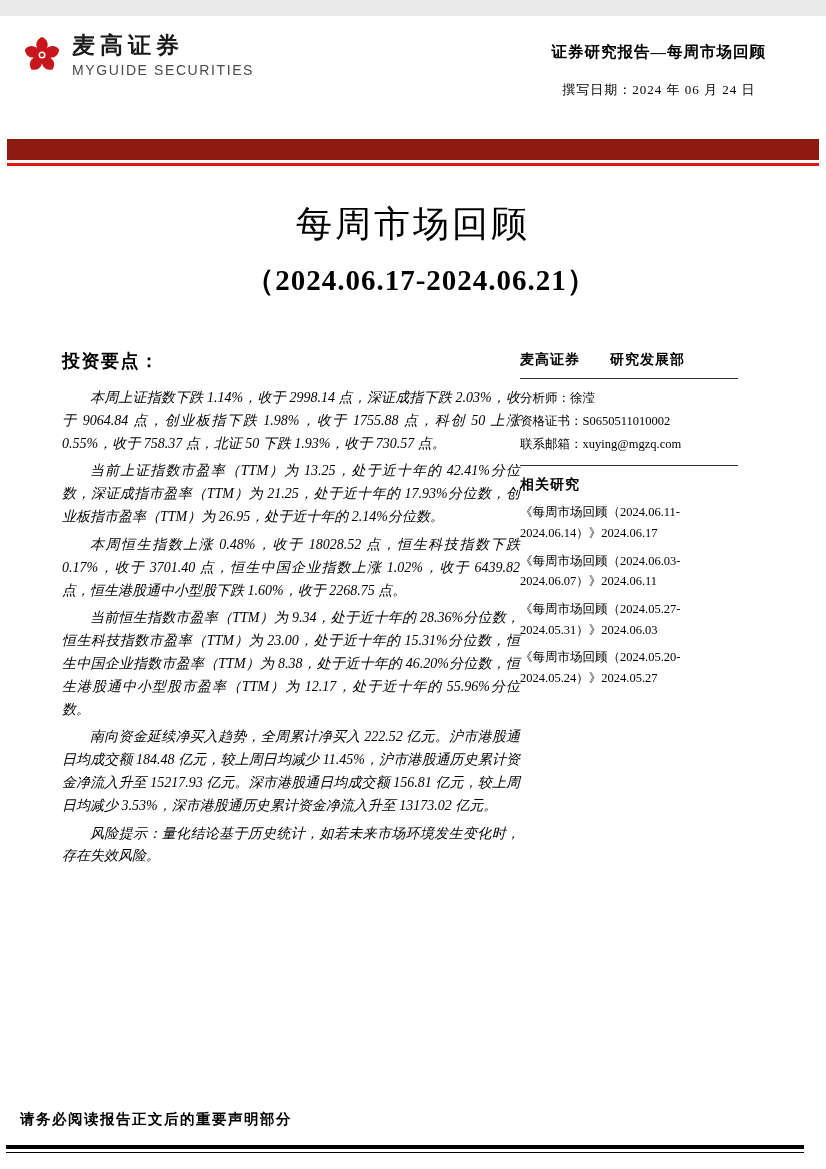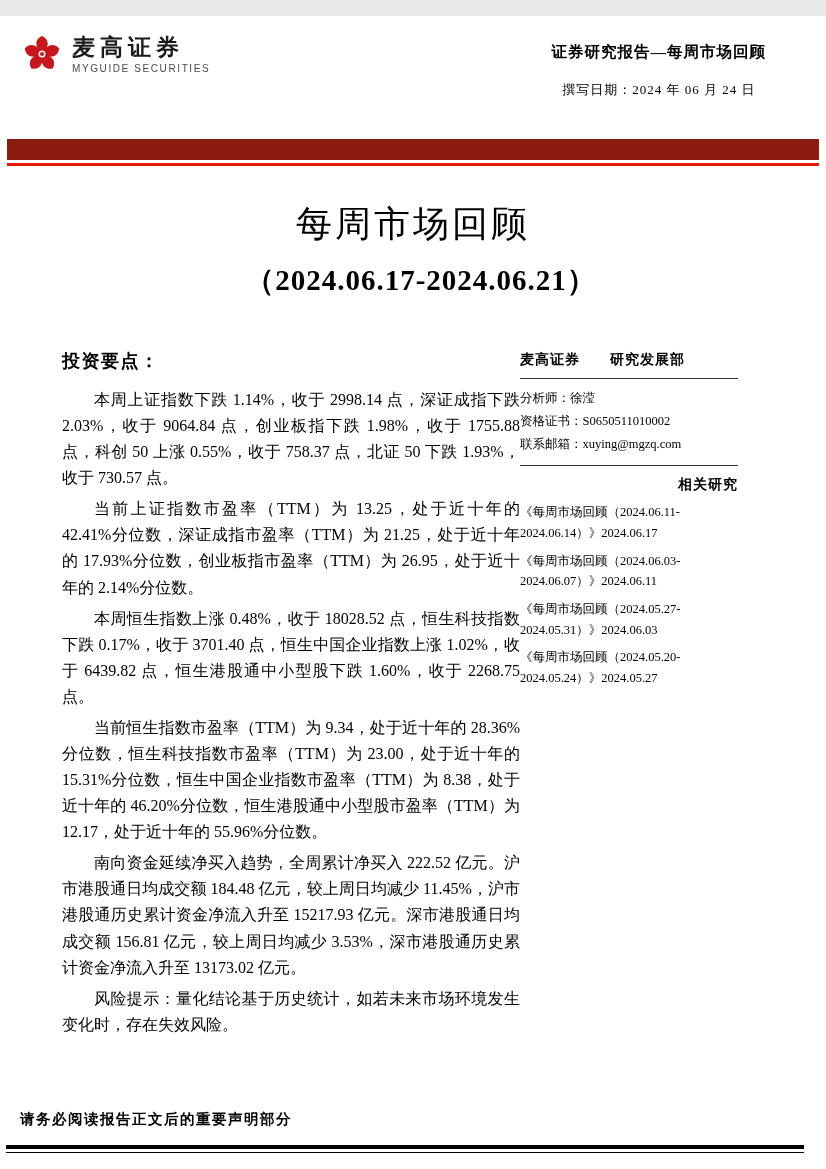--- a/index.html
+++ b/index.html
@@ -21,21 +21,21 @@
     align-items: flex-start;
     padding: 16px 60px 0 20px;
   }
   .brand { display: flex; align-items: center; gap: 8px; }
   .brand-logo svg { width: 44px; height: 44px; display: block; }
   .brand-text .cn {
     font-size: 23px; font-weight: bold; letter-spacing: 5px;
     color: #1a1a1a; line-height: 1.2;
   }
   .brand-text .en {
-    font-size: 10px; letter-spacing: 1.6px; color: #4a4a4a;
+    font-size: 14px; letter-spacing: 1.6px; color: #4a4a4a;
     font-family: "Liberation Sans", sans-serif;
     margin-top: 2px;
   }
   .header-right { text-align: center; padding-top: 10px; }
   .report-type { font-size: 15.5px; font-weight: bold; letter-spacing: 1px; }
   .report-date { font-size: 13px; margin-top: 18px; letter-spacing: 1px; }
 
   
   .banner { margin: 40px 7px 0 7px; }
   .banner-thick { height: 21px; background: #8c1b12; }
@@ -53,36 +53,37 @@
     padding: 0 61px 0 62px;
   }
   .main-col { width: 458px; }
   .side-col { width: 218px; }
 
   .section-heading {
     font-size: 18px; font-weight: bold; letter-spacing: 1.5px;
     margin-bottom: 14px;
   }
   .para {
-    font-size: 16px;
+    font-size: 14px;
     line-height: 1.63;
     text-indent: 2em;
     text-align: justify;
     margin-bottom: 5px;
+    font-style: italic;
   }
 
   
   .side-header {
     display: flex; gap: 30px;
     font-size: 14px; font-weight: bold; letter-spacing: 1px;
     padding-top: 2px;
   }
   .side-rule { border: none; border-top: 1px solid #333; margin: 9px 0 8px 0; }
   .side-info div { font-size: 12.5px; line-height: 1.85; }
-  .related-heading { font-size: 14px; font-weight: bold; letter-spacing: 1px; margin: 10px 0 8px 0; text-align: right; }
+  .related-heading { font-size: 14px; font-weight: bold; letter-spacing: 1px; margin: 10px 0 8px 0; }
   .related-item { font-size: 12.5px; line-height: 1.65; margin-bottom: 7px; }
 
   
   .footer { position: absolute; left: 0; right: 16px; bottom: 32px; }
   .footer-text {
     font-size: 14.5px; font-weight: bold; letter-spacing: 1.5px;
     padding-left: 20px; margin-bottom: 16px;
   }
   .footer-line-thick { height: 4px; background: #000; margin: 0 6px; }
   .footer-line-thin  { height: 1px; background: #000; margin: 3px 6px 0 6px; }

